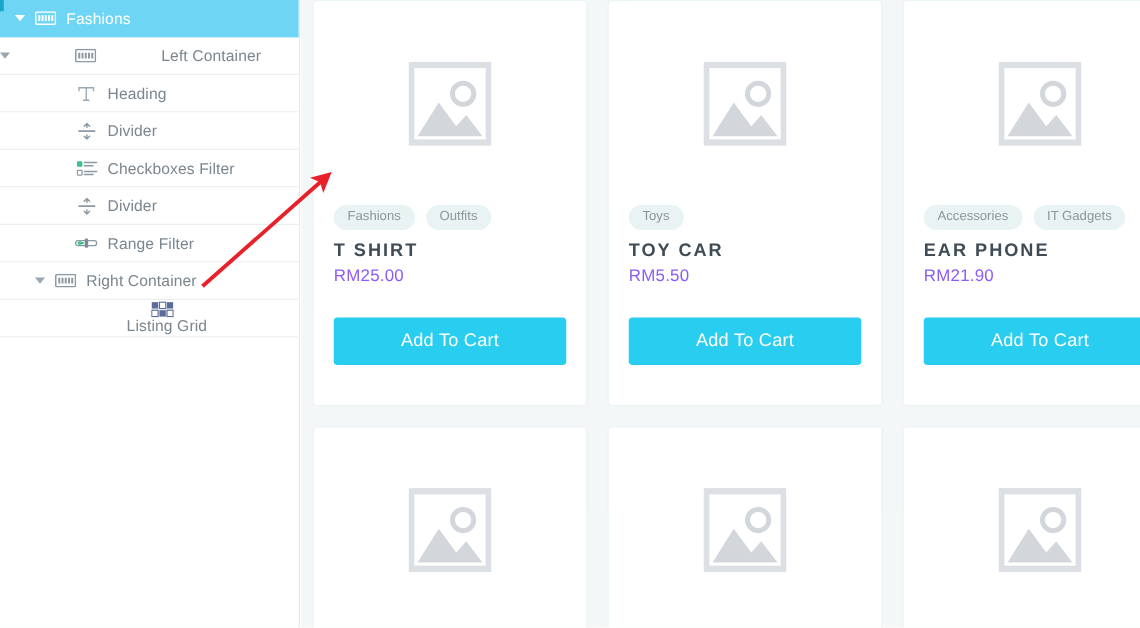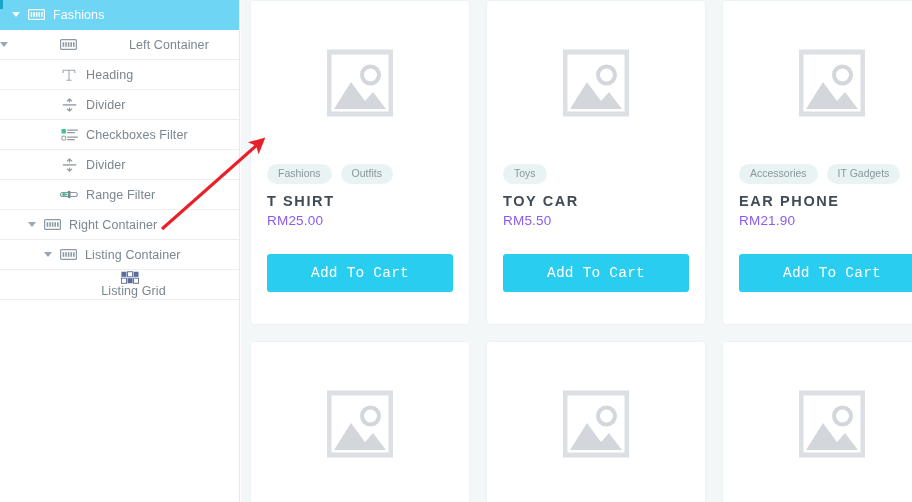--- a/index.html
+++ b/index.html
@@ -112,21 +112,21 @@
   }
   .cart-wrap{padding:26px 16px 0 16px;}
   .cart-btn{
     display:block;width:100%;
     background:#29cdf0;
     color:#ffffff;
     border:0;
     border-radius:3px;
     height:38px;
     font-size:14.5px;
-    font-family:Liberation Mono, monospace;
+    font-family:Liberation Sans, sans-serif;
     letter-spacing:.2px;
     cursor:pointer;
   }
 
   
   #annot-arrow{
     position:absolute;left:0;top:0;width:912px;height:502px;
     pointer-events:none;
   }
 </style>
@@ -226,34 +226,20 @@
             <svg width="17" height="11" viewBox="0 0 17 11">
               <rect x="0.6" y="0.6" width="15.8" height="9.8" rx="1" fill="none" stroke="#8d99a3" stroke-width="1.2"></rect>
               <rect x="2.6" y="3.2" width="1.6" height="4.6" fill="#8d99a3"></rect>
               <rect x="5.2" y="3.2" width="1.6" height="4.6" fill="#8d99a3"></rect>
               <rect x="7.8" y="3.2" width="1.6" height="4.6" fill="#8d99a3"></rect>
               <rect x="10.4" y="3.2" width="1.6" height="4.6" fill="#8d99a3"></rect>
               <rect x="13" y="3.2" width="1.6" height="4.6" fill="#8d99a3"></rect>
             </svg>
           </span>
           <span class="tree-label">Right Container</span>
-        </div>
-        <div class="tree-row" style="padding-left: 44px;">
-          <span class="caret"></span>
-          <span class="t-icon">
-            <svg width="17" height="11" viewBox="0 0 17 11">
-              <rect x="0.6" y="0.6" width="15.8" height="9.8" rx="1" fill="none" stroke="#8d99a3" stroke-width="1.2"></rect>
-              <rect x="2.6" y="3.2" width="1.6" height="4.6" fill="#8d99a3"></rect>
-              <rect x="5.2" y="3.2" width="1.6" height="4.6" fill="#8d99a3"></rect>
-              <rect x="7.8" y="3.2" width="1.6" height="4.6" fill="#8d99a3"></rect>
-              <rect x="10.4" y="3.2" width="1.6" height="4.6" fill="#8d99a3"></rect>
-              <rect x="13" y="3.2" width="1.6" height="4.6" fill="#8d99a3"></rect>
-            </svg>
-          </span>
-          <span class="tree-label">Listing Container</span>
         </div>
         <div class="tree-row" style="padding-left: 28px; flex-direction: column;">
           <span class="caret-space"></span>
           <span class="t-icon">
             <svg width="19" height="13" viewBox="0 0 19 13">
               <rect x="0.4" y="0.4" width="5.4" height="5.4" fill="#5a6b9c"></rect>
               <rect x="6.9" y="0.4" width="5.4" height="5.4" fill="none" stroke="#5a6b9c" stroke-width="1"></rect>
               <rect x="13.3" y="0.4" width="5.2" height="5.4" fill="#5a6b9c"></rect>
               <rect x="0.4" y="7.2" width="5.4" height="5.4" fill="none" stroke="#5a6b9c" stroke-width="1"></rect>
               <rect x="6.9" y="7.2" width="5.4" height="5.4" fill="#5a6b9c"></rect>

